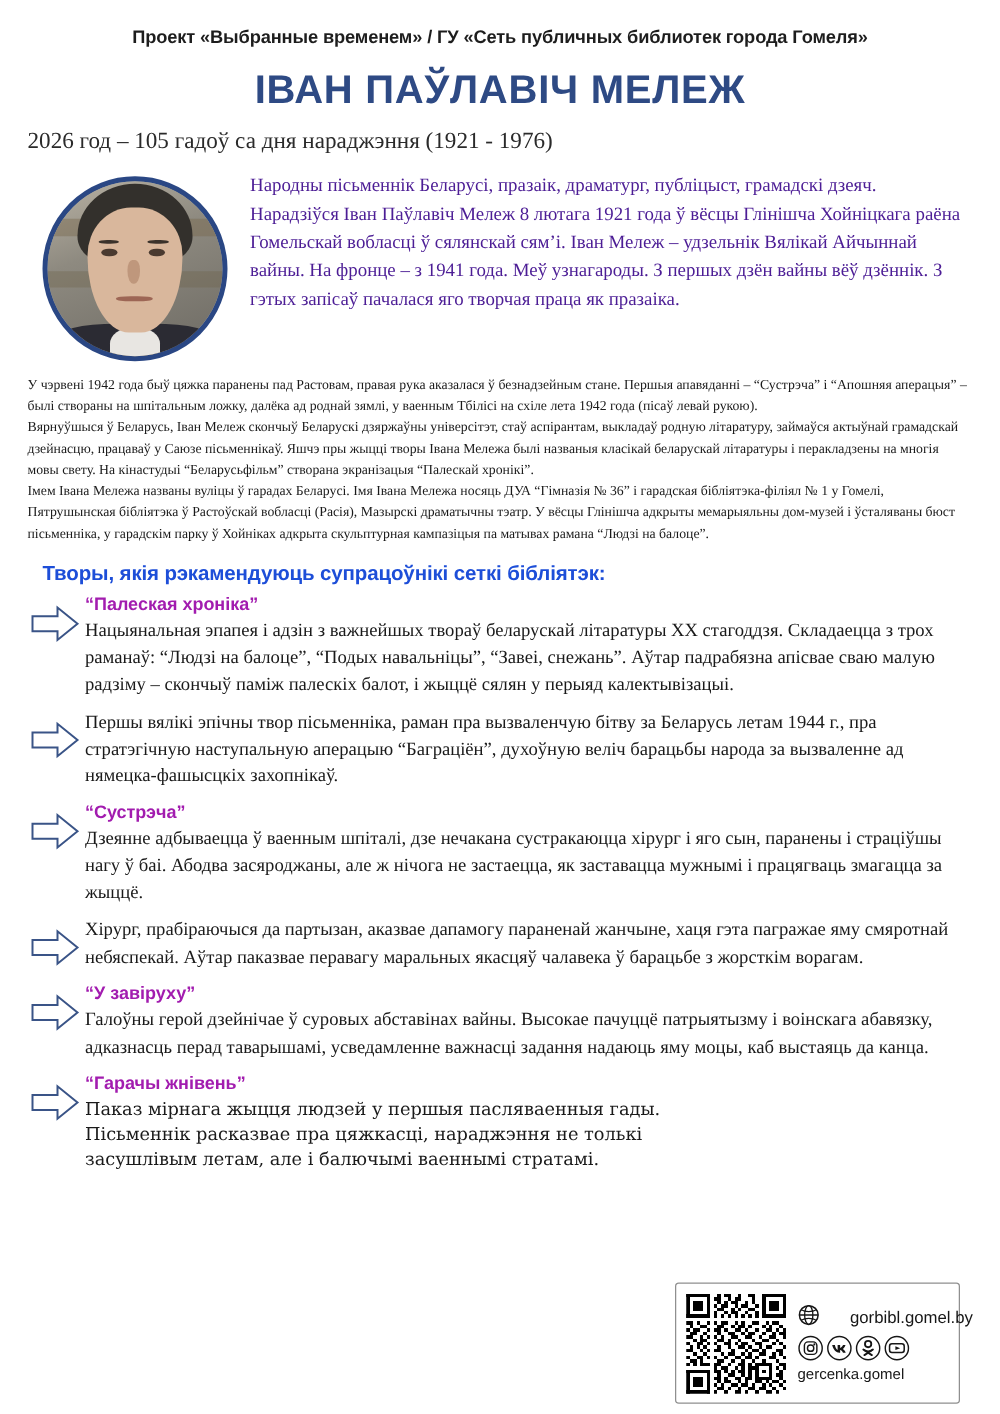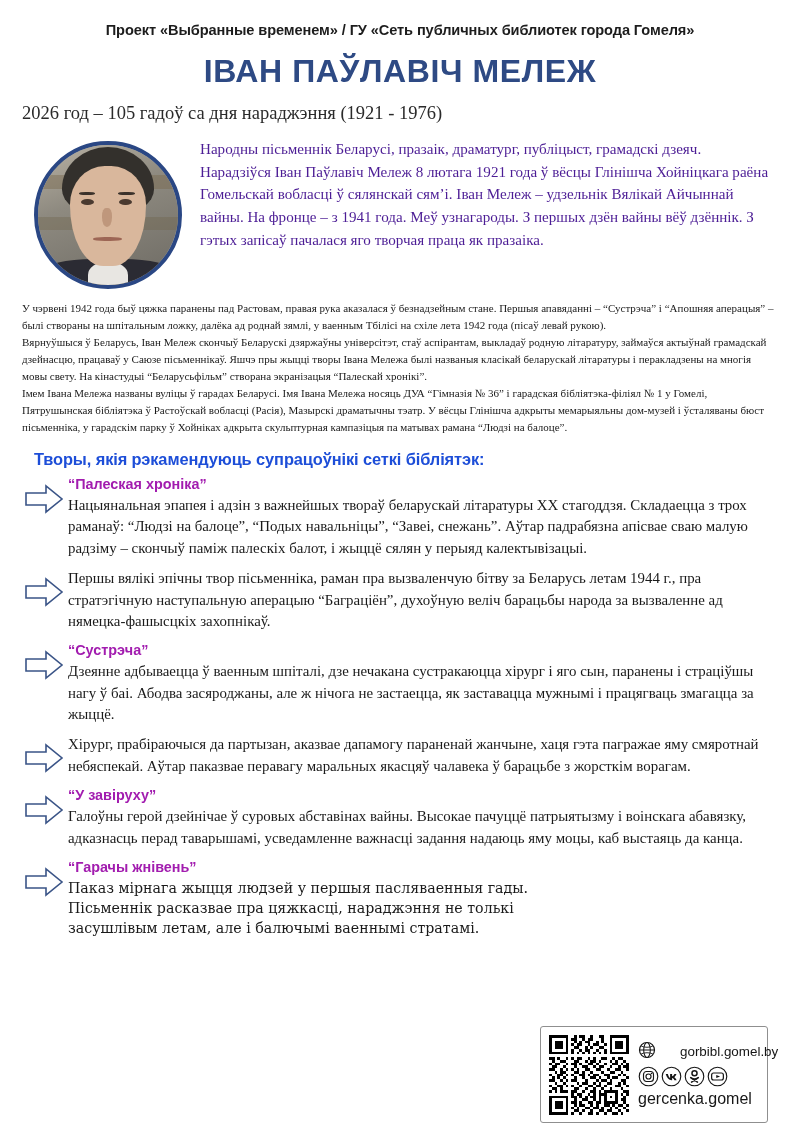--- a/index.html
+++ b/index.html
@@ -257,21 +257,21 @@
     white-space: nowrap;
   }
   .social-row {
     display: flex;
     align-items: center;
     gap: 2px;
     margin-top: 7px;
   }
   .handle-text {
     font-family: "Liberation Sans", "DejaVu Sans", sans-serif;
-    font-size: 16px;
+    font-size: 12px;
     color: #161616;
     margin-top: 3px;
     white-space: nowrap;
   }
   .ic { display: block; }
 </style>
 </head>
 <body>
 
 <div class="page">

